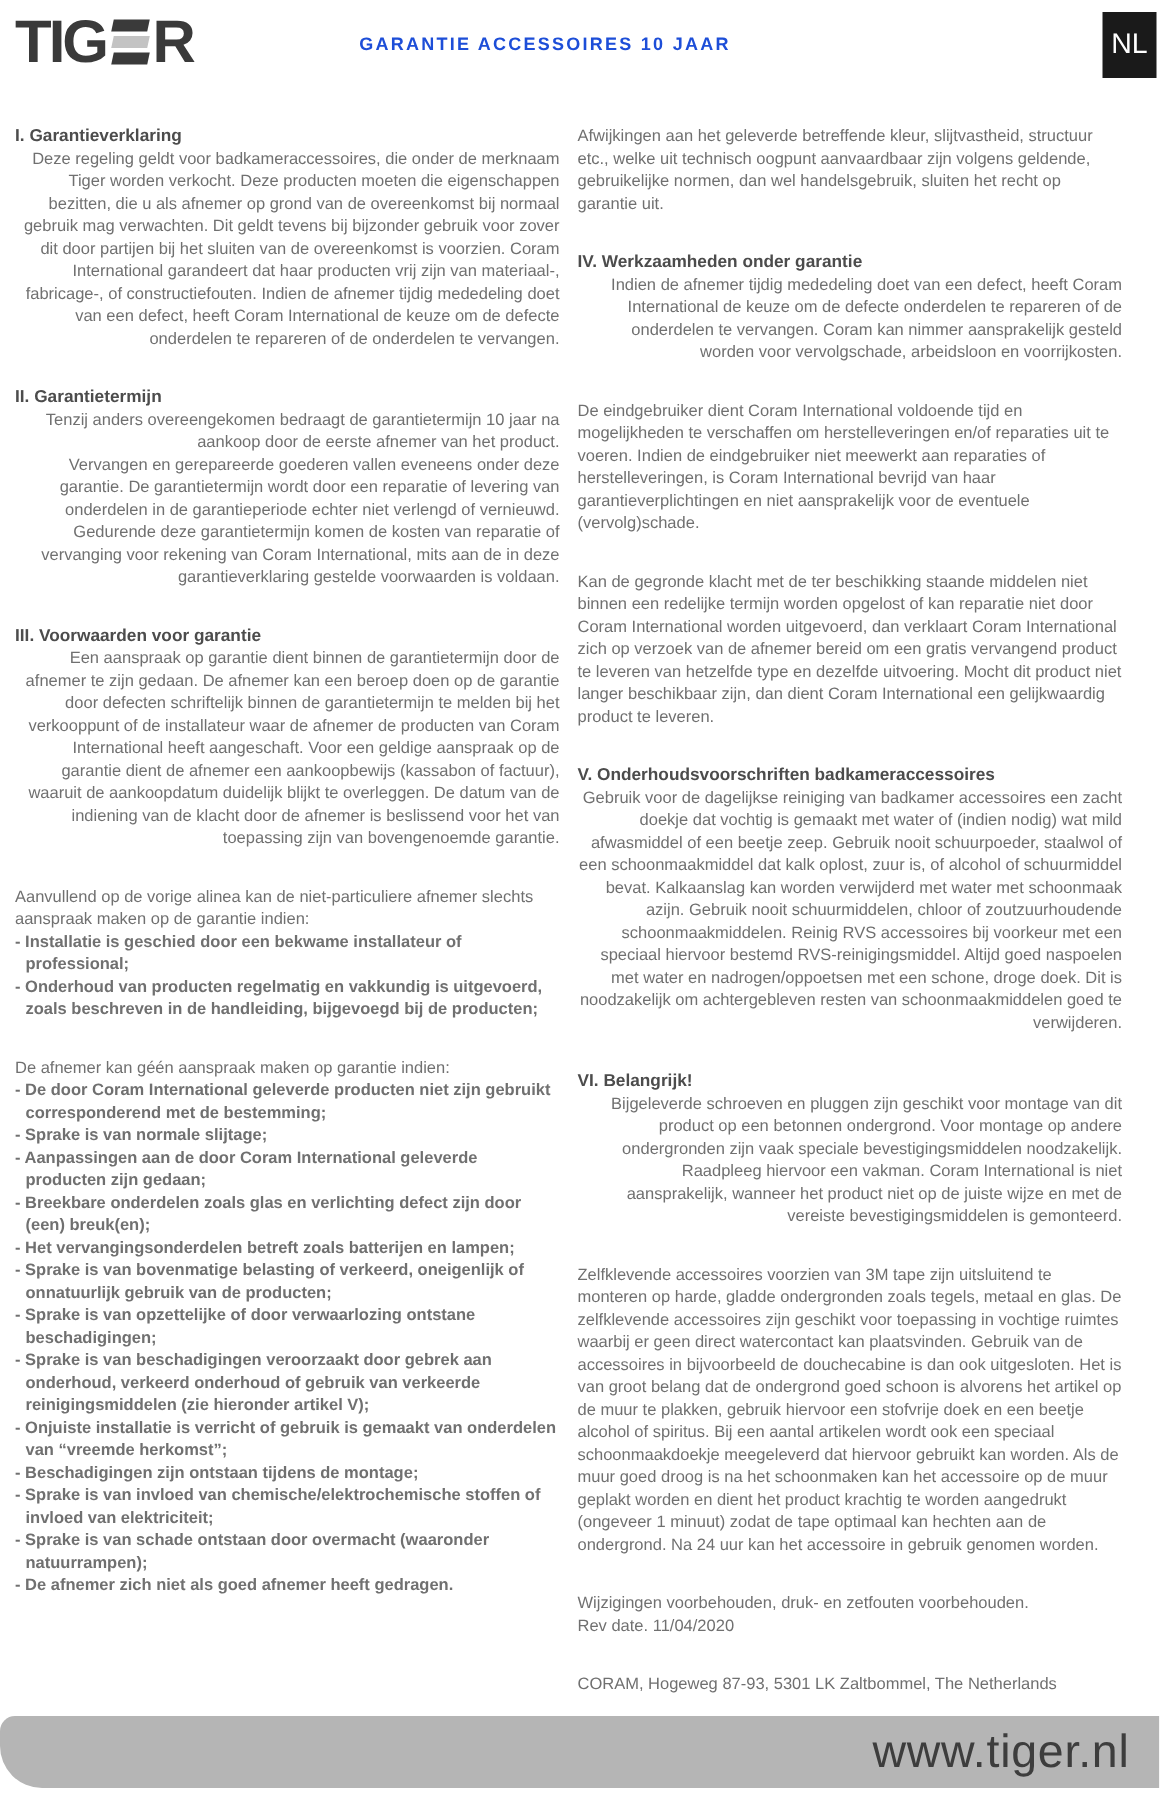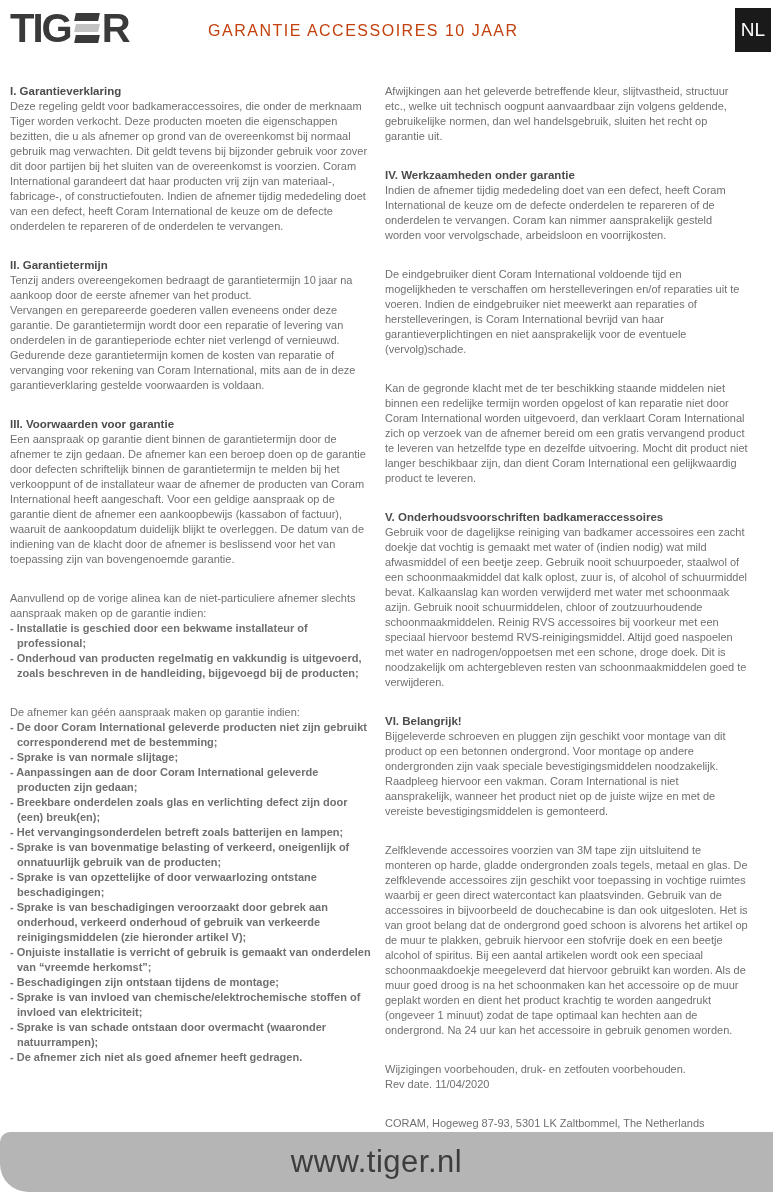--- a/index.html
+++ b/index.html
@@ -19,53 +19,53 @@
     color:#3a3a3a;letter-spacing:-2px;
   }
   .logo .e-glyph{
     display:inline-flex;flex-direction:column;justify-content:center;
     gap:3px;margin:0 3px 0 4px;
   }
   .logo .e-bar{width:24px;height:8px;background:#3a3a3a;transform:skewX(-12deg);}
   .logo .e-bar.mid{background:#c3c3c3;}
   .doc-title{
     position:absolute;left:47%;top:22px;transform:translateX(-50%);
-    font-weight:normal;font-size:16px;letter-spacing:1.5px;
-    color:#c2410c;white-space:nowrap;
+    font-weight:bold;font-size:12px;letter-spacing:1.5px;
+    color:#1d4ed8;white-space:nowrap;
   }
   .lang-badge{
     position:absolute;right:2px;top:8px;
     width:36px;height:44px;background:#1a1a1a;
     color:#ffffff;font-weight:normal;font-size:19px;
     display:flex;align-items:center;justify-content:center;
     letter-spacing:0;
   }
   
   #body{
     display:flex;gap:12px;
     padding:0 10px;
     color:#707070;
     font-size:11px;line-height:15px;
   }
   .col{width:363px;}
   .col > *{margin:0;}
   .col > * + *{margin-top:24px;}
-  .col > .sec-heading + .para{margin-top:0;}
+  .col > .sec-heading + .para{margin-top:0;text-align:right;}
   .col > .para + .dash-list{margin-top:0;font-weight:bold;}
   .sec-heading{
     font-size:11.5px;font-weight:bold;color:#4c4c4c;line-height:15px;
   }
   .para{white-space:pre-line;}
   .dash-list{list-style:none;padding:0;}
   .dash-item{padding-left:7px;text-indent:-7px;}
   #footer-bar{
-    position:absolute;left:0;right:0;bottom:8px;height:60px;
+    position:absolute;left:0;right:0;bottom:8px;height:48px;
     background:#b5b5b5;
     border-radius:10px 0 0 28px;
-    display:flex;align-items:center;justify-content:center;
+    display:flex;align-items:center;justify-content:flex-end;
   }
   .website{
     font-size:31px;color:#3d3d3d;
     padding-right:20px;letter-spacing:0.5px;
   }
 </style>
 </head>
 <body>
 
 <div id="page">

